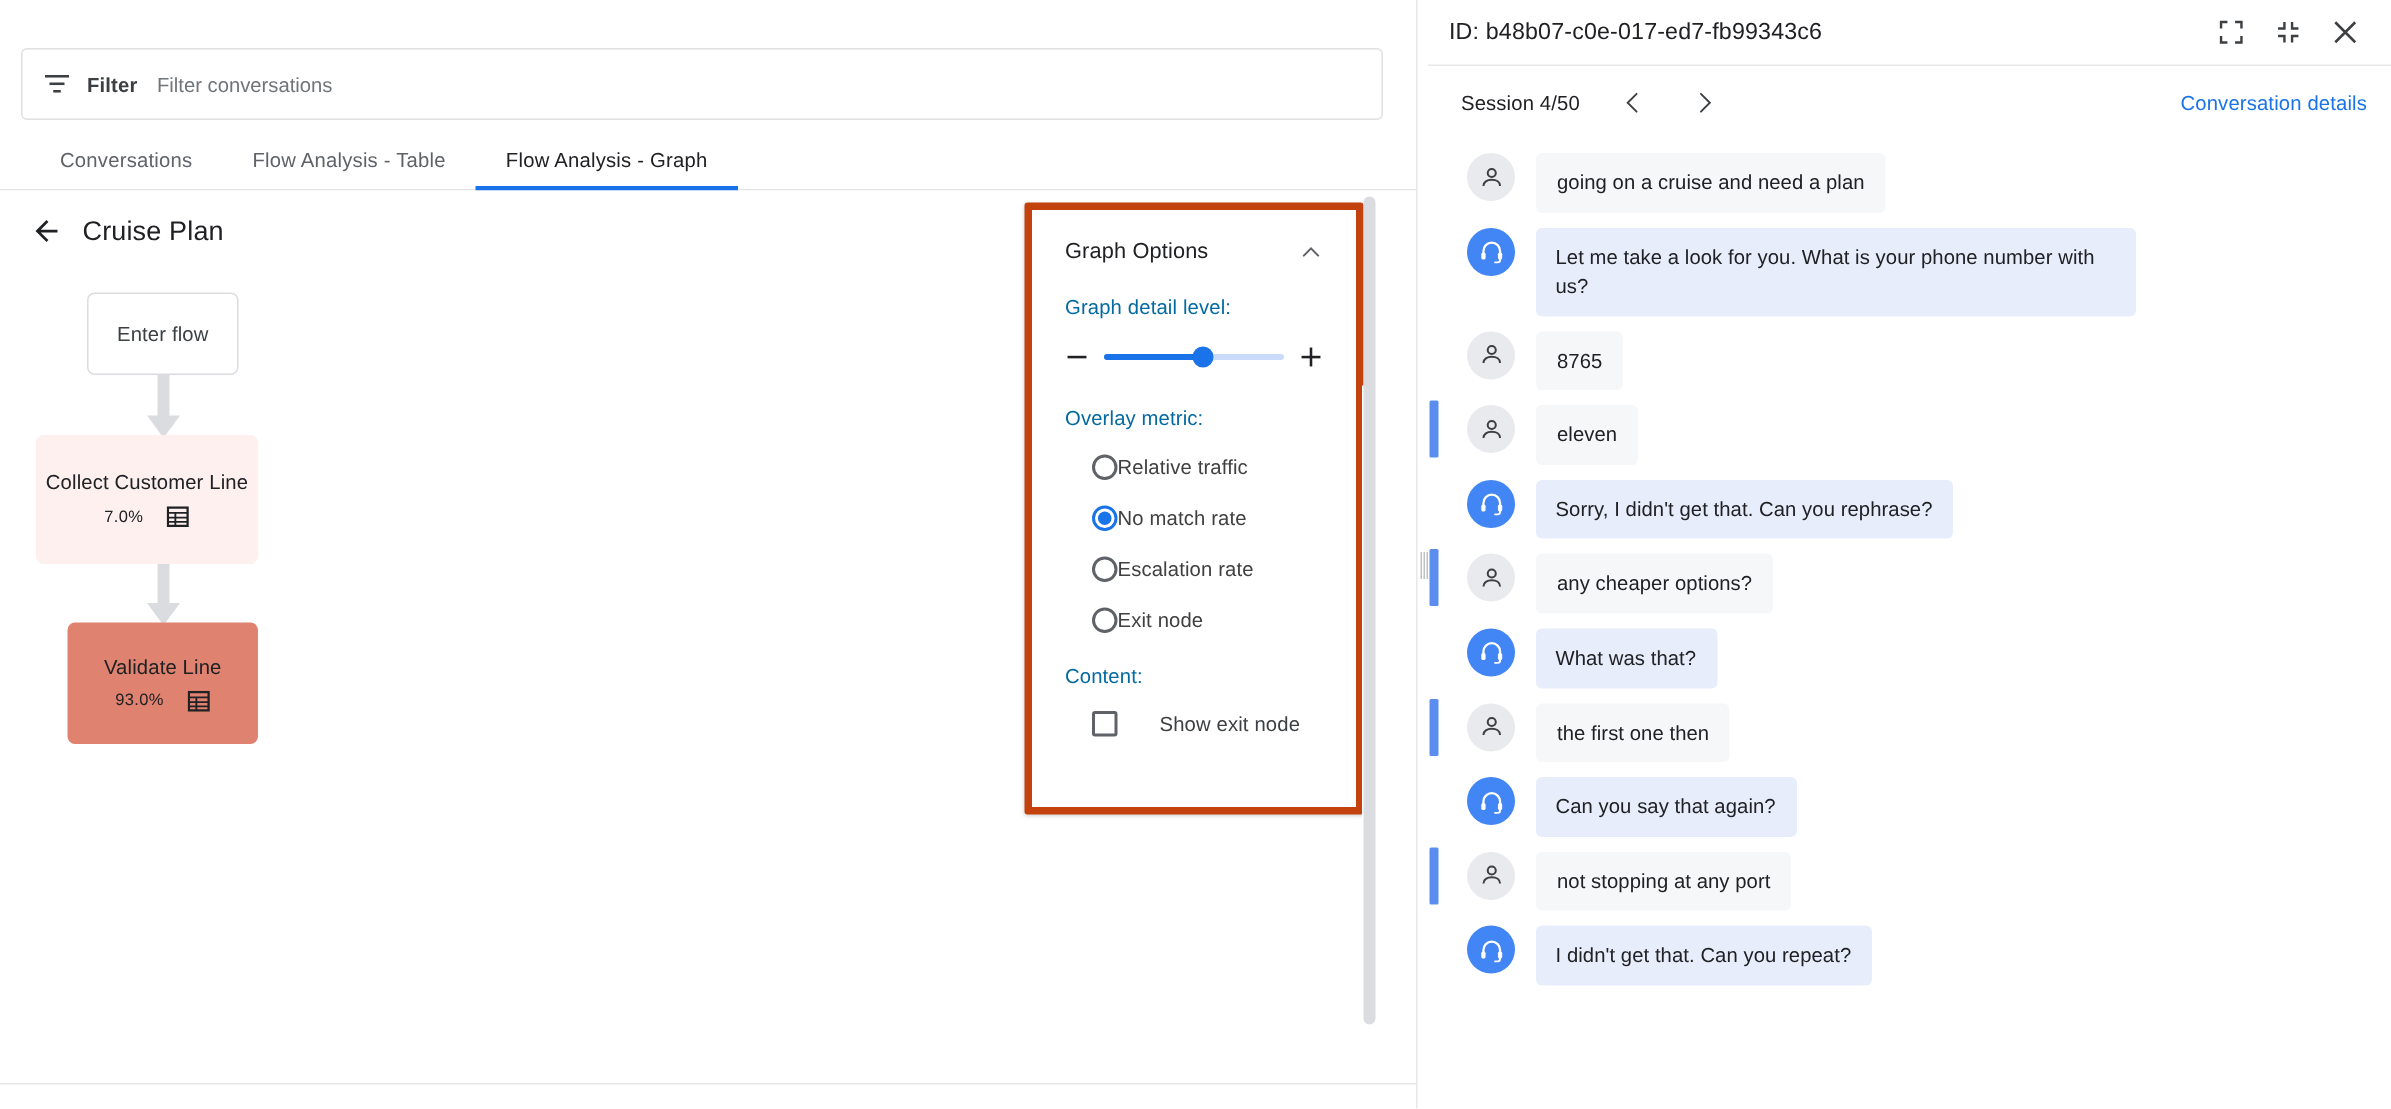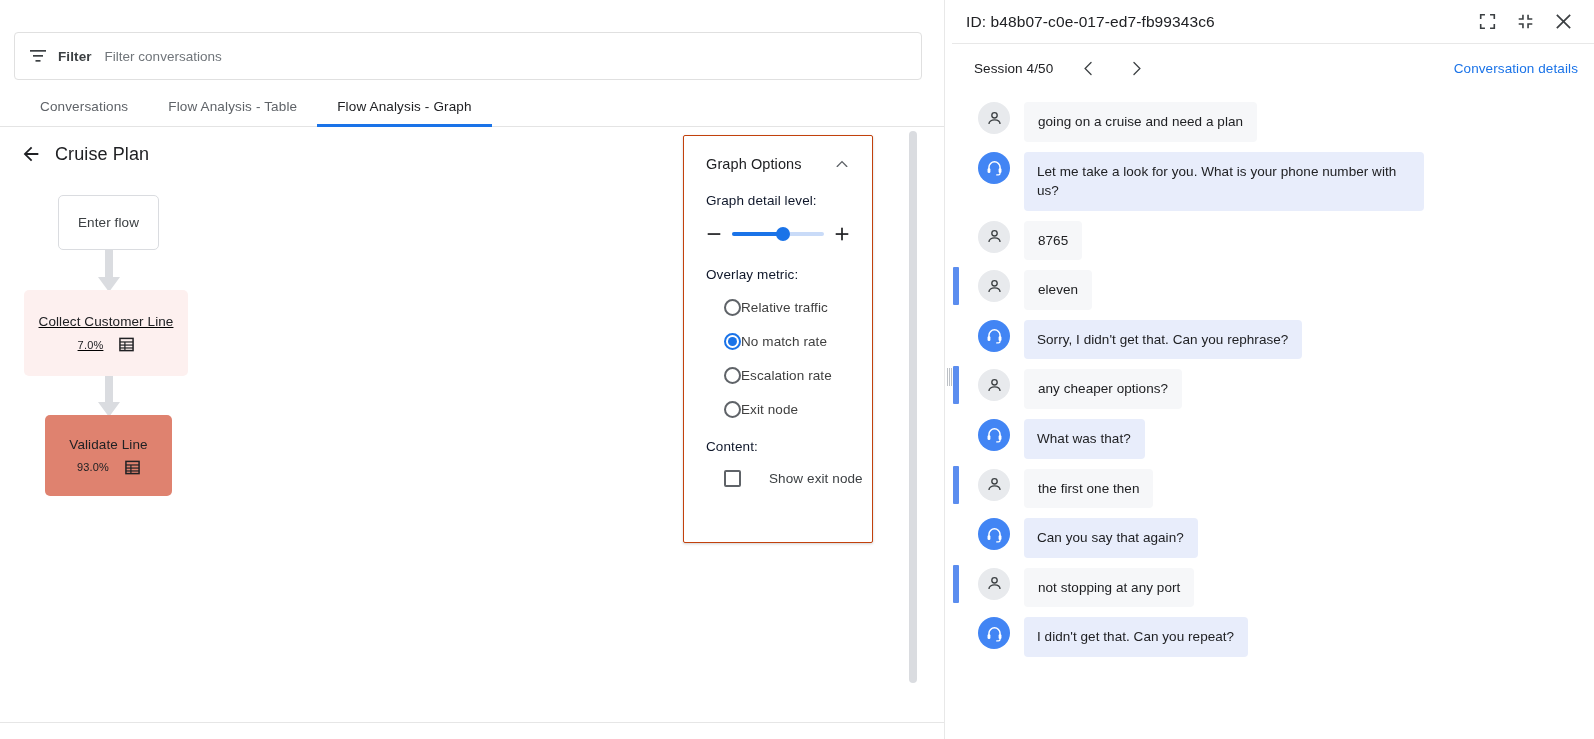--- a/index.html
+++ b/index.html
@@ -82,53 +82,52 @@
     align-items: center; justify-content: center;
     cursor: pointer;
   }
   #node-enter {
     left: 58px; top: 68px; width: 101px; height: 55px;
     background: #ffffff; border: 1px solid #dadce0;
   }
   #node-enter .node-title { font-size: 13.5px; color: #3c4043; }
 
   #node-collect {
-    left: 24px; top: 163px; width: 164px; height: 86px;
+    left: 24px; top: 163px; width: 148px; height: 86px;
     background: #fdf0ef;
-    text-decoration: underline;
   }
   #node-validate {
     left: 45px; top: 288px; width: 127px; height: 81px;
     background: #df826f;
   }
   .node-title { font-size: 13.5px; color: #202124; letter-spacing: .1px; }
   .node-meta { display: flex; align-items: center; margin-top: 8px; }
   .node-pct { font-size: 11px; color: #202124; letter-spacing: .2px; }
   .node-icon { width: 15px; height: 15px; margin-left: 16px; }
 
   
   .arrow { position: absolute; }
 
   
   #graph-options {
     position: absolute; left: 683px; top: 8px;
-    width: 190px; height: 408px;
+    width: 226px; height: 408px;
     background: #fff;
-    border: 1px solid #c2410c;
+    border: 5px solid #c2410c;
     border-radius: 2px;
     box-shadow: 0 1px 3px rgba(60,64,67,.16), 0 1px 2px rgba(60,64,67,.08);
   }
   #go-header {
     display: flex; align-items: center; justify-content: space-between;
     padding: 20px 22px 0 22px;
   }
   #go-title { font-size: 14.5px; color: #202124; letter-spacing: .1px; }
   .chev-up { width: 16px; height: 16px; cursor: pointer; }
   .go-section-label {
-    font-size: 13.5px; color: #0f172a;
+    font-size: 13.5px; color: #0369a1;
     padding: 0 22px; margin-top: 21px; letter-spacing: .1px;
   }
 
   
   #slider-row {
     display: flex; align-items: center;
     padding: 0 18px; margin-top: 14px; gap: 0;
   }
   .sld-btn { width: 24px; height: 24px; flex: 0 0 auto; cursor: pointer;
              display: flex; align-items: center; justify-content: center; }

